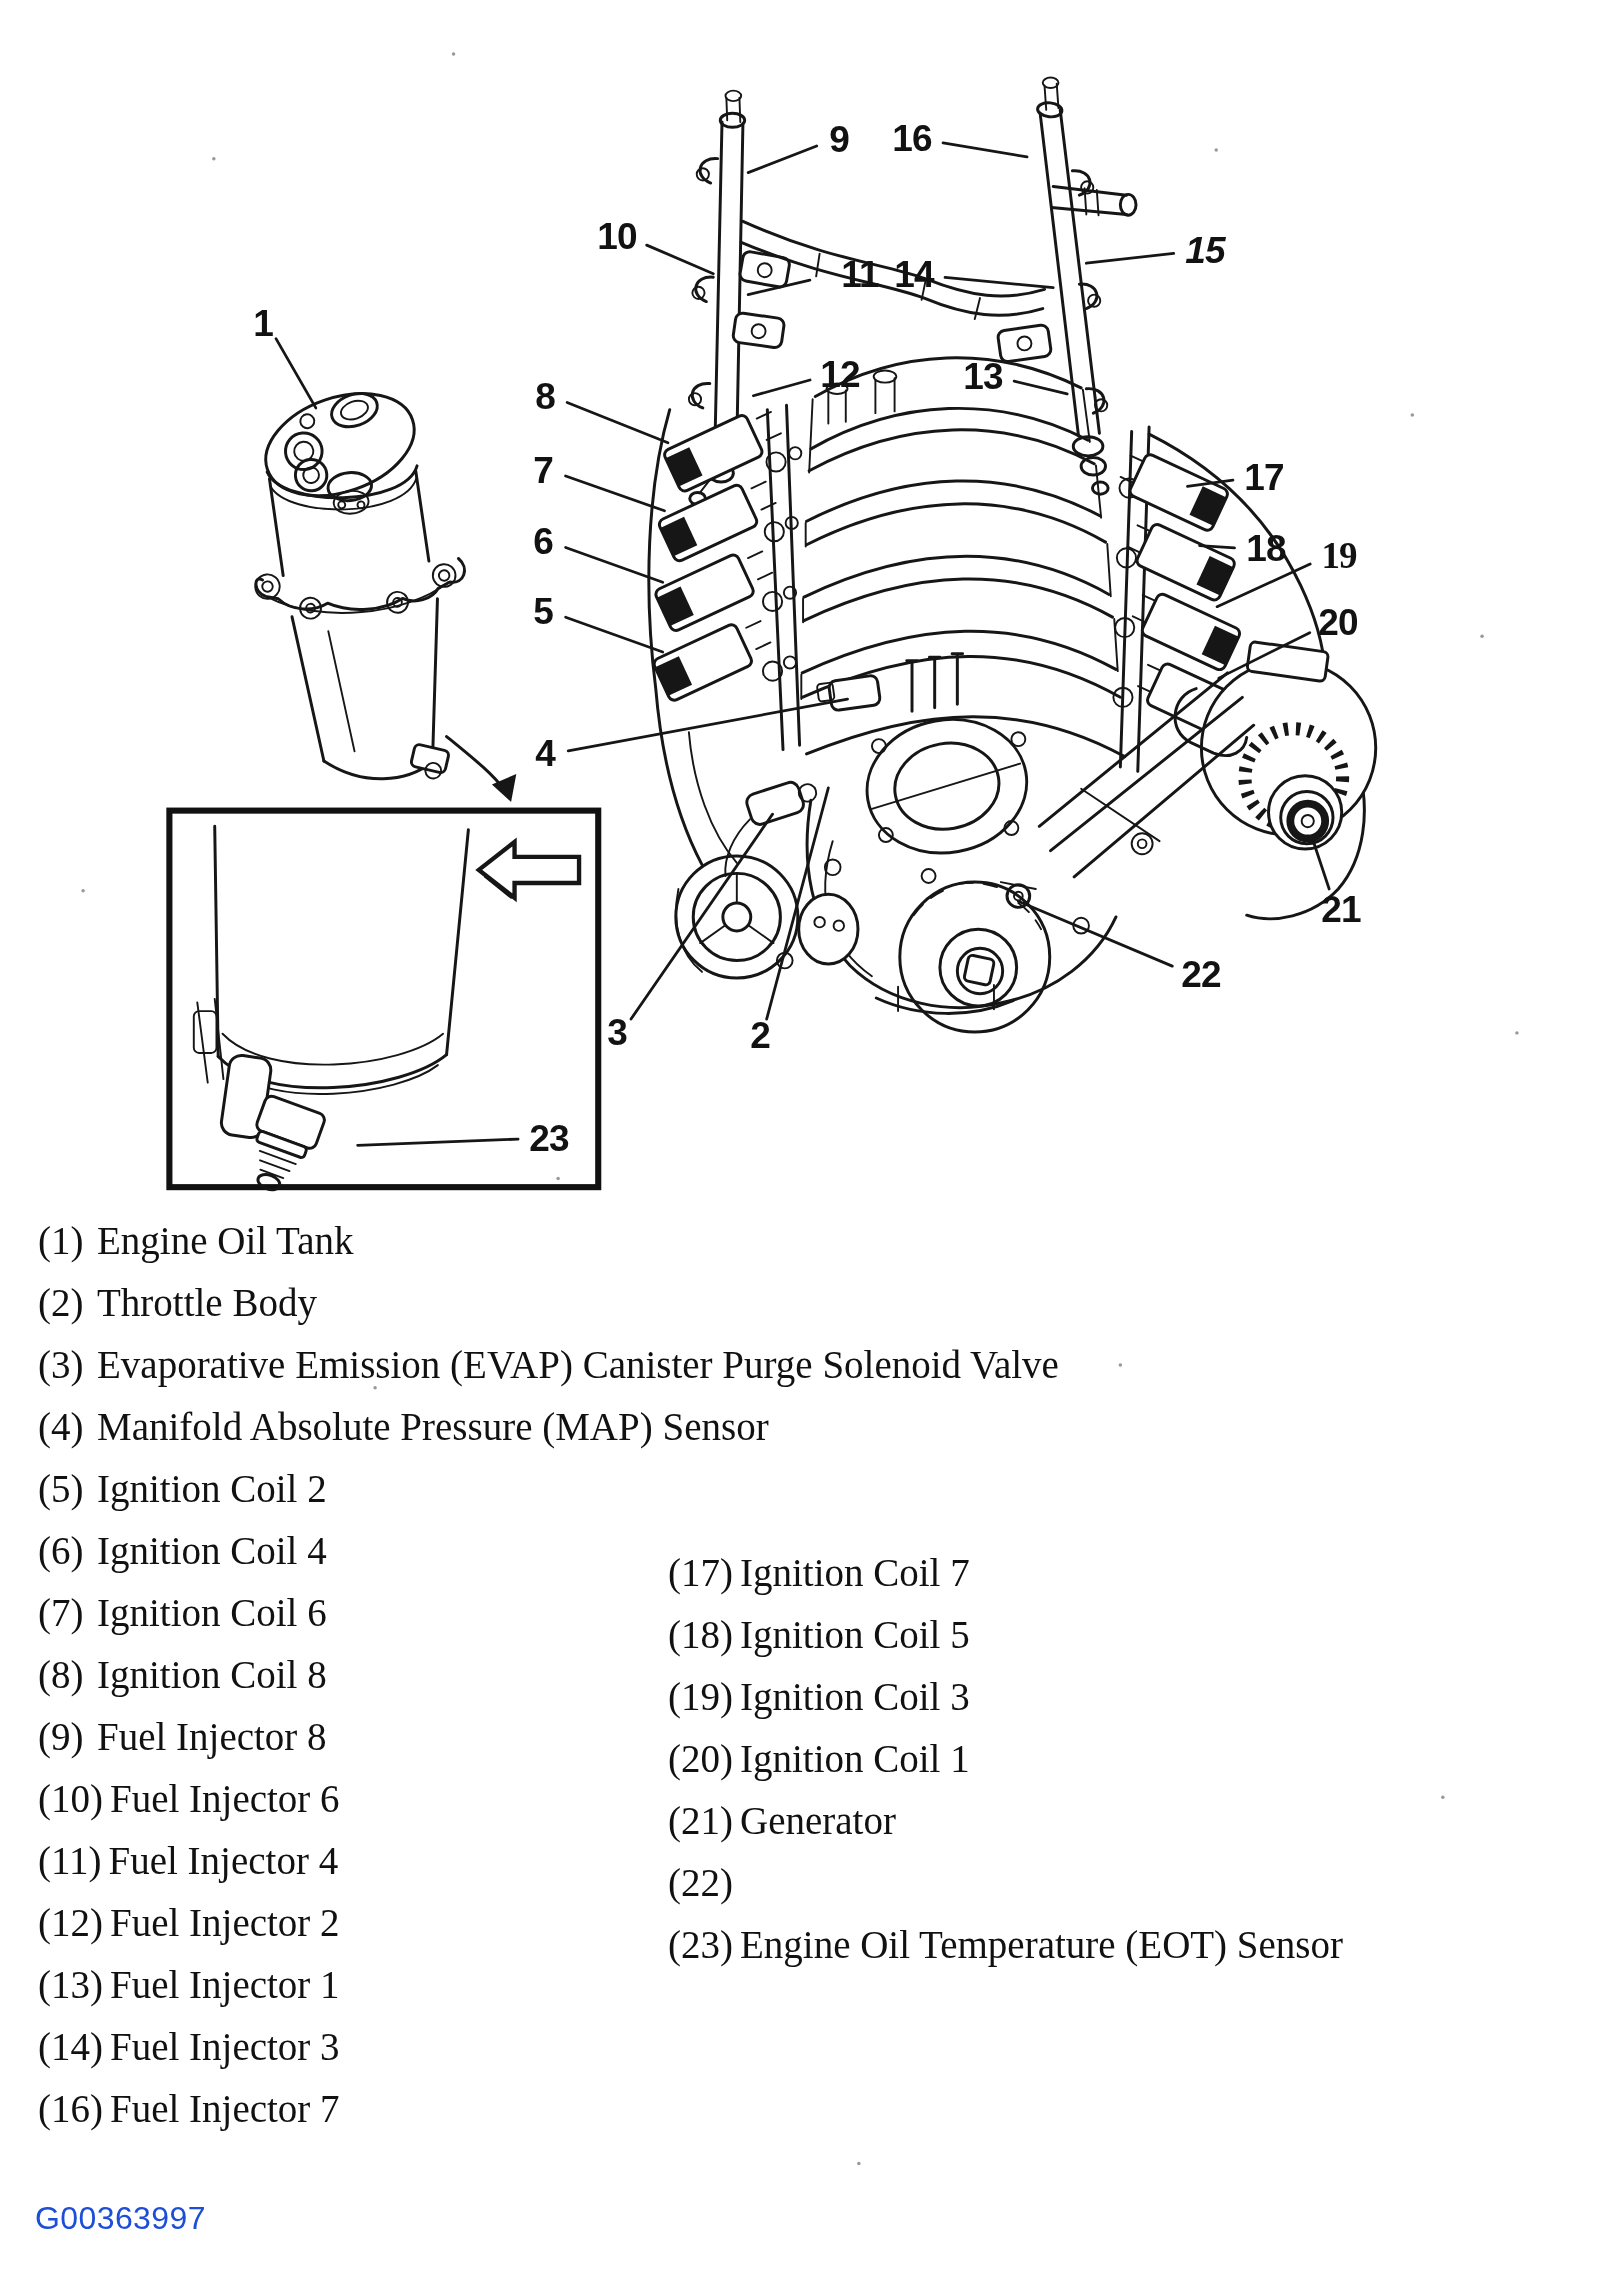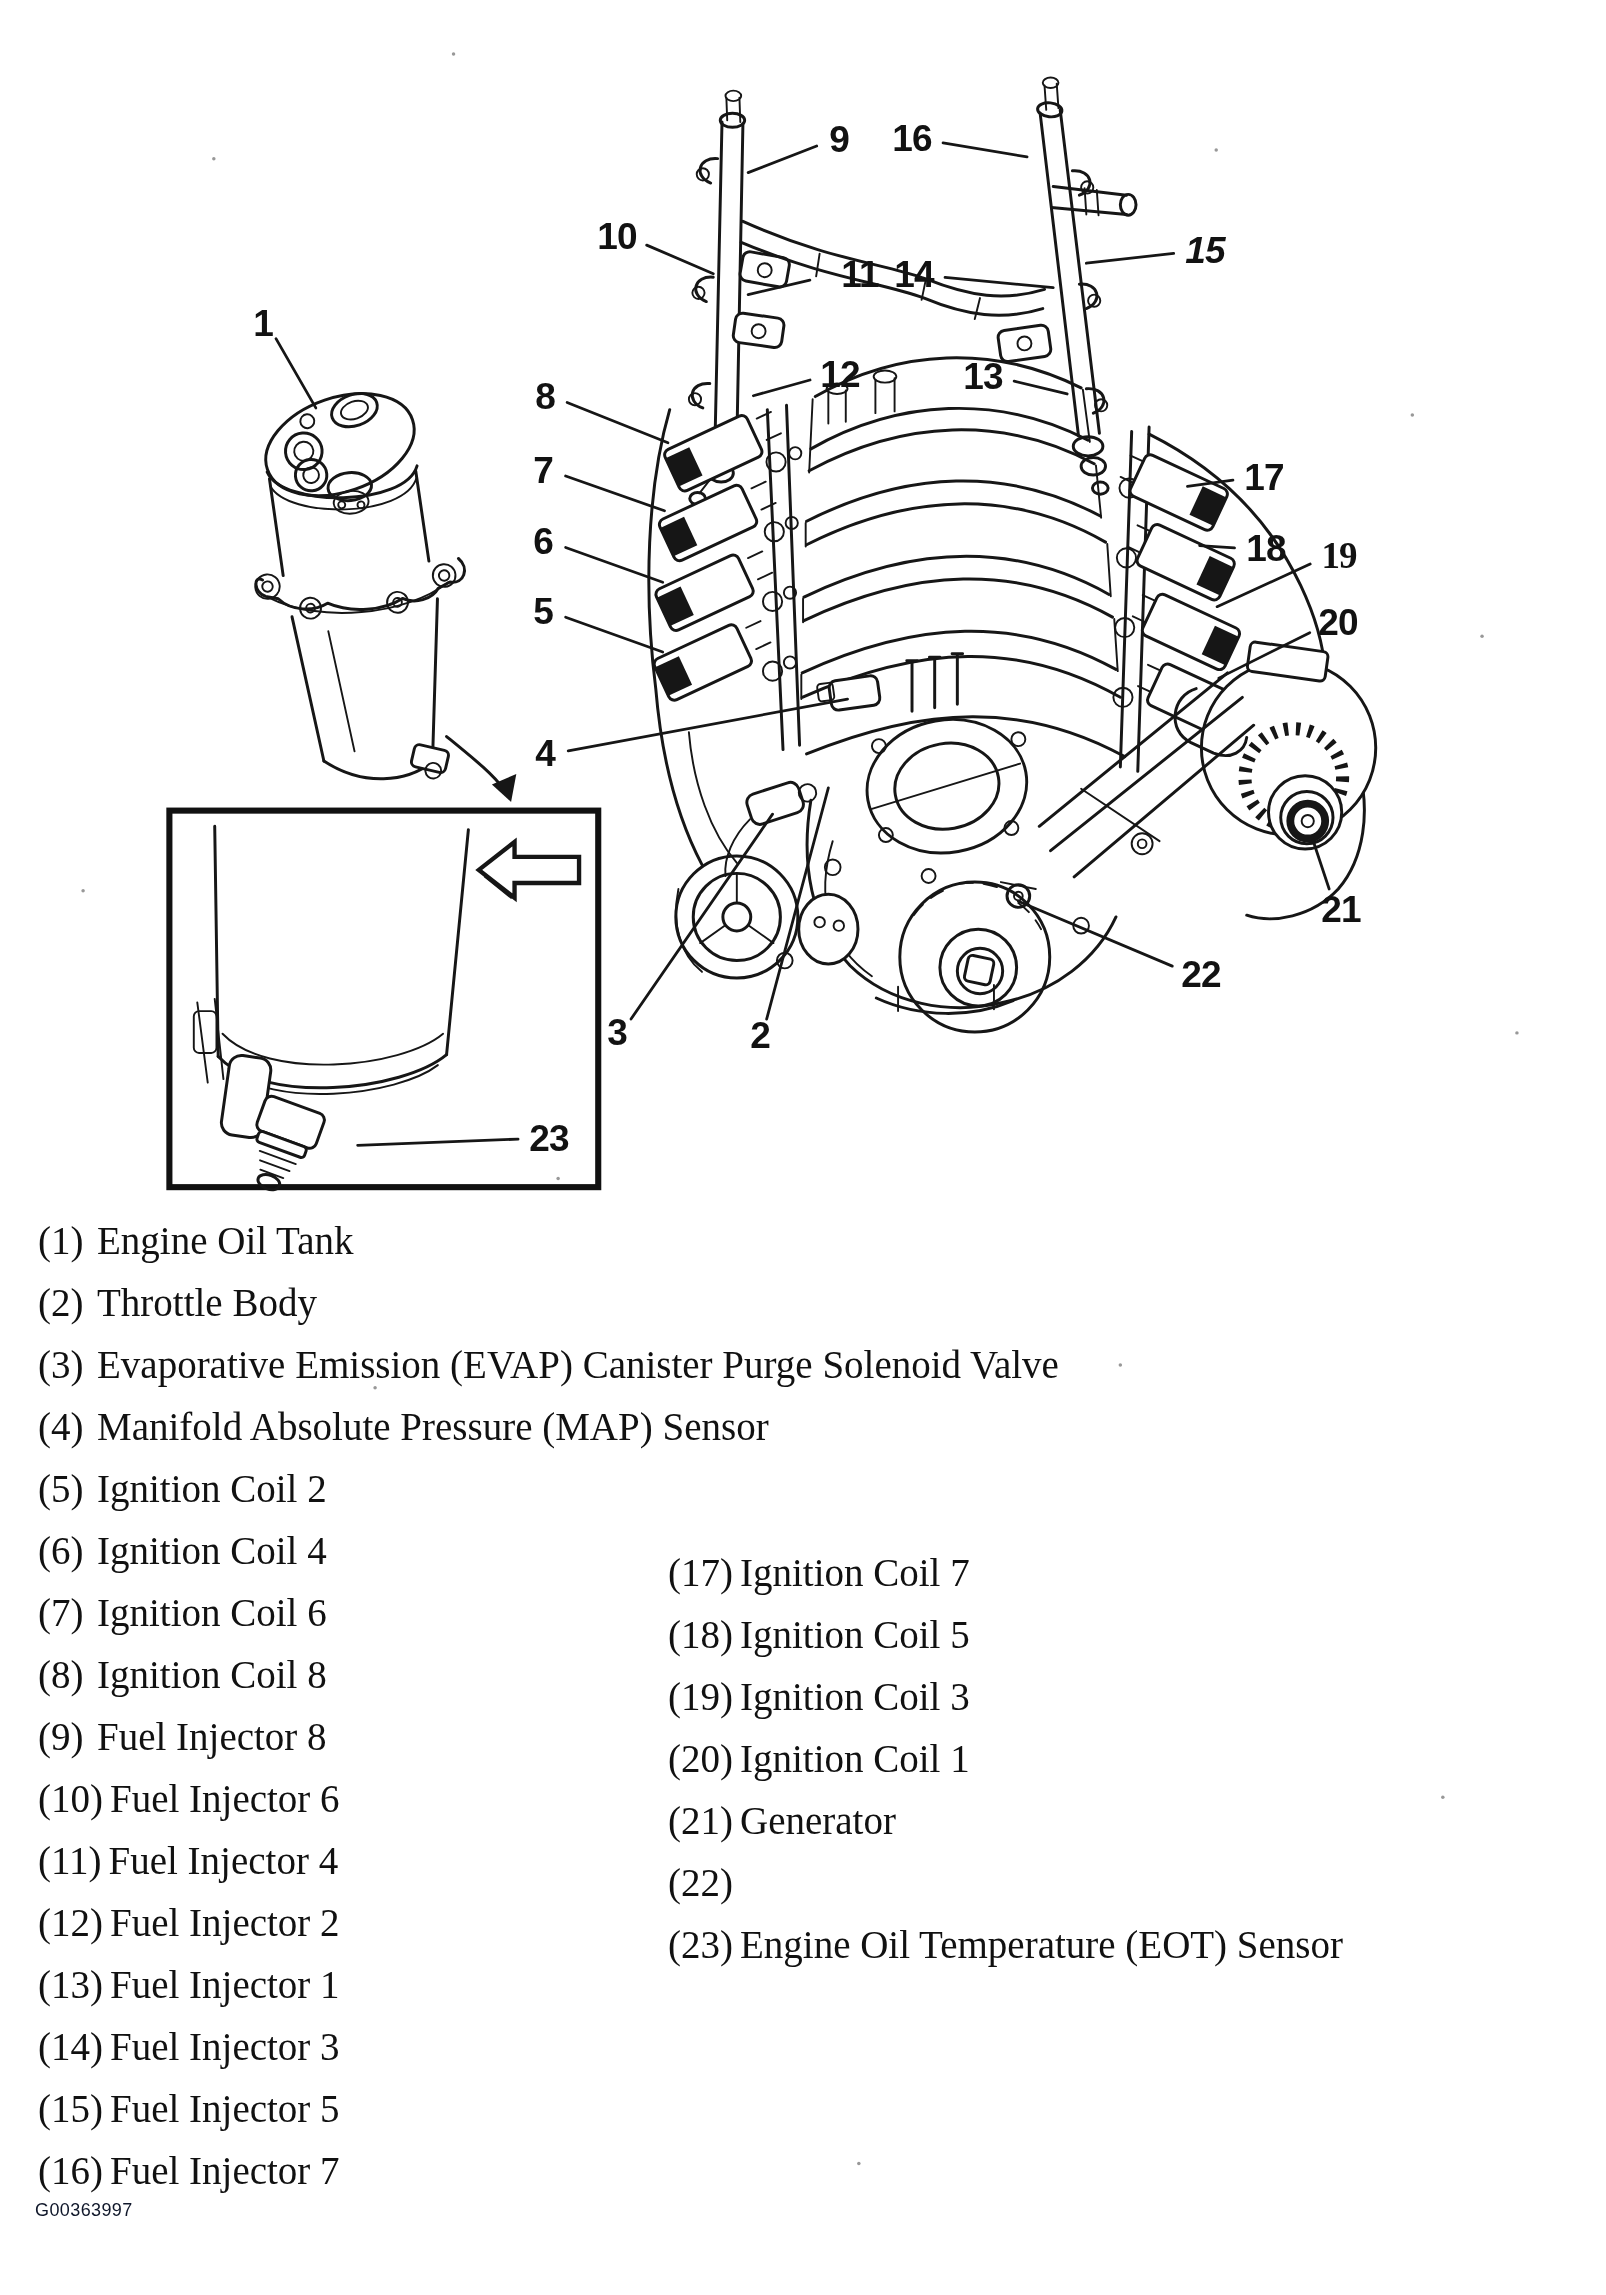--- a/index.html
+++ b/index.html
@@ -14,21 +14,21 @@
   .ribs{fill:none;stroke:#161616;stroke-width:15;stroke-dasharray:5 9;}
   .leader{stroke:#161616;stroke-width:3.2;stroke-linecap:round;}
   .callout{position:absolute;transform:translate(-50%,-50%);
            font-family:"Liberation Sans",sans-serif;font-weight:bold;font-size:37px;
            color:#121212;letter-spacing:-0.9px;white-space:nowrap;}
   .legend{position:absolute;font-size:39px;line-height:1;}
   .legend-row{display:flex;align-items:center;height:62px;white-space:nowrap;}
   .legend-num{display:inline-block;min-width:52px;}
   .legend-label{margin-left:7px;}
   .figure-id{position:absolute;left:35px;top:2200px;
-             font-family:"Liberation Sans",sans-serif;font-size:18px;color:#0f172a;
+             font-family:"Liberation Sans",sans-serif;font-size:32px;color:#1d4ed8;
              letter-spacing:0.4px;}
   .noise{fill:#444;opacity:.55;stroke:none;}
 </style>
 </head>
 <body>
 
 <div class="page">
 
   <svg id="art" viewBox="0 0 1843 2633">
 
@@ -408,24 +408,20 @@
       </div>
       <div class="legend-row">
         <span class="legend-num">(13)</span>
         <span class="legend-label">Fuel Injector 1</span>
       </div>
       <div class="legend-row">
         <span class="legend-num">(14)</span>
         <span class="legend-label">Fuel Injector 3</span>
       </div>
       <div class="legend-row">
-        <span class="legend-num">(15)</span>
-        <span class="legend-label">Fuel Injector 5</span>
-      </div>
-      <div class="legend-row">
         <span class="legend-num">(16)</span>
         <span class="legend-label">Fuel Injector 7</span>
       </div>
     </div>
   <div id="legend-right" class="legend" style="left:668px;top:1541px;">
       <div class="legend-row">
         <span class="legend-num">(17)</span>
         <span class="legend-label">Ignition Coil 7</span>
       </div>
       <div class="legend-row">

